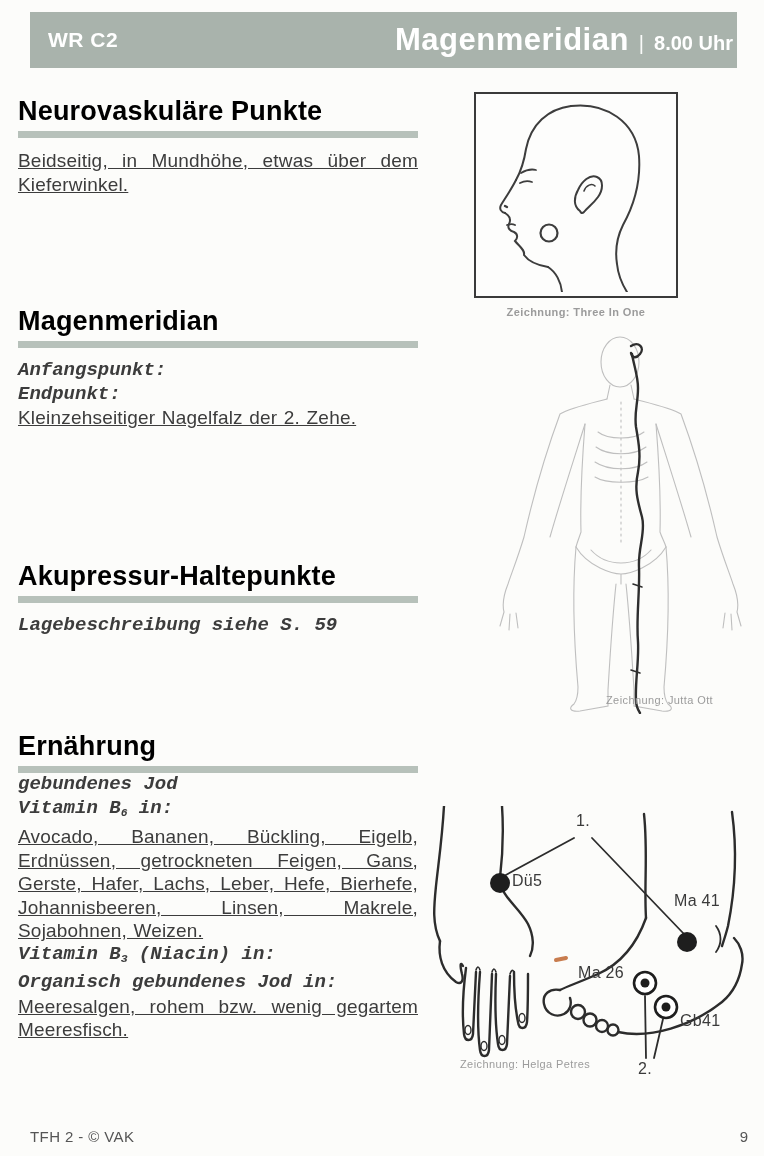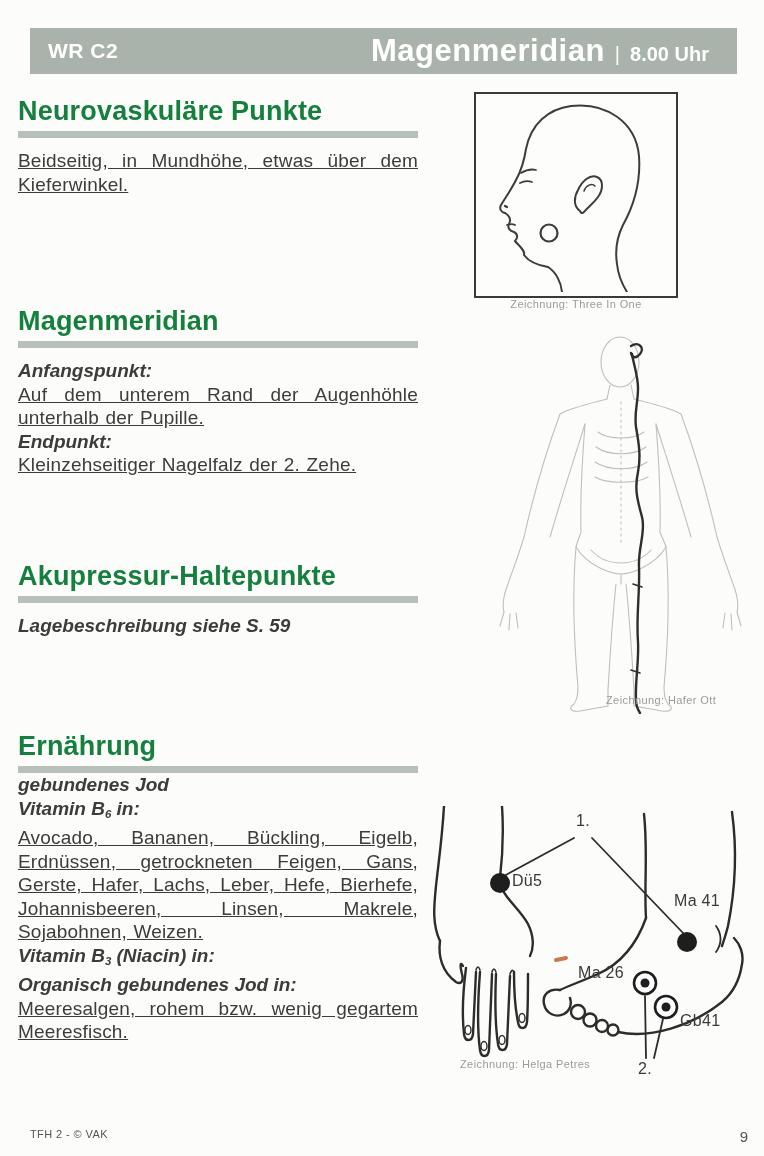--- a/index.html
+++ b/index.html
@@ -7,61 +7,61 @@
     width:764px;height:1156px;position:relative;overflow:hidden;
     background:#fcfcfa;
     font-family:"Liberation Sans","DejaVu Sans",sans-serif;
     color:#3c3c3c;
     -webkit-font-smoothing:antialiased;
   }
   .abs{position:absolute;}
 
   
   .header-bar{
-    left:30px;top:28px;width:707px;height:46px;
+    left:30px;top:12px;width:707px;height:56px;
     background:#a9b3ac;color:#ffffff;
     display:flex;align-items:center;justify-content:space-between;
-    padding:0 28px 0 18px;box-sizing:border-box;
+    padding:0 4px 0 18px;box-sizing:border-box;
   }
   .header-code{font-size:21px;font-weight:700;letter-spacing:.5px;}
   .header-right{display:flex;align-items:baseline;gap:10px;}
   .header-title{font-size:31px;font-weight:700;letter-spacing:.5px;}
   .header-sep{font-size:20px;font-weight:400;opacity:.95;}
   .header-time{font-size:20px;font-weight:700;}
 
   
   .section{left:18px;width:400px;}
-  .h1{font-size:27px;font-weight:700;color:#15803d;line-height:30px;letter-spacing:.2px;margin:0;}
+  .h1{font-size:27px;font-weight:700;color:#000000;line-height:30px;letter-spacing:.2px;margin:0;}
   .rule{height:7px;background:#b7c1ba;margin-top:5px;}
   .body-text{
     font-size:19px;line-height:23.5px;letter-spacing:.2px;word-spacing:1px;
     text-align:justify;margin-top:11px;color:#3c3c3c;text-decoration:underline;
   }
   .bi{font-weight:700;font-style:italic;}
-  .label-line{font-size:19px;line-height:23.5px;margin-top:11px;}
+  .label-line{font-size:19px;line-height:23.5px;margin-top:11px;font-family:Liberation Mono, monospace;}
   .tight{margin-top:0;}
   .sub{font-size:.6em;vertical-align:-.28em;}
   .just-line{text-align:justify;text-align-last:justify;}
 
   
   .fig{position:absolute;}
   .fig svg{display:block;}
   .caption{
     position:absolute;font-size:11px;color:#9b9b9b;letter-spacing:.4px;white-space:nowrap;
   }
   .fig-label{
     position:absolute;font-size:16px;color:#3a3a3a;letter-spacing:.3px;white-space:nowrap;
   }
   .head-box{
     left:474px;top:92px;width:200px;height:202px;
     border:2px solid #3a3a3a;background:#fdfdfc;
   }
 
   
-  .footer-left{left:30px;top:1128px;font-size:11px;color:#555;letter-spacing:.4px;}
+  .footer-left{left:30px;top:1128px;font-size:15px;color:#555;letter-spacing:.4px;}
   .footer-page{right:16px;top:1128px;font-size:15px;color:#555;}
 </style>
 </head>
 <body>
 
 <div class="abs header-bar" style="background: rgb(169, 179, 172);">
   <span class="header-code">WR C2</span>
   <span class="header-right">
     <span class="header-title">Magenmeridian</span>
     <span class="header-sep">|</span>
@@ -72,21 +72,20 @@
 <div class="abs section" style="top:96px;">
   <h1 class="h1">Neurovaskuläre Punkte</h1>
   <div class="rule" style="background: rgb(183, 193, 186);"></div>
   <div class="body-text">Beidseitig, in Mundhöhe, etwas über dem Kieferwinkel.</div>
 </div>
 
 <div class="abs section" style="top:306px;">
   <h1 class="h1">Magenmeridian</h1>
   <div class="rule" style="background: rgb(183, 193, 186);"></div>
   <div class="label-line bi">Anfangspunkt:</div>
-  <div class="body-text tight">Auf dem unterem Rand der Augenhöhle unterhalb der Pupille.</div>
   <div class="label-line bi tight">Endpunkt:</div>
   <div class="body-text tight">Kleinzehseitiger Nagelfalz der 2. Zehe.</div>
 </div>
 
 <div class="abs section" style="top:561px;">
   <h1 class="h1">Akupressur-Haltepunkte</h1>
   <div class="rule" style="background: rgb(183, 193, 186);"></div>
   <div class="label-line bi">Lagebeschreibung siehe S. 59</div>
 </div>
 
@@ -124,21 +123,21 @@
       <path d="M108,97 C110,91 116,89 119,92" stroke-width="1.6"></path>
 
       <path d="M45,79 C50,76 56,75 60,76" stroke-width="1.8"></path>
       <path d="M44,89 C48,87 53,87 56,88" stroke-width="1.8"></path>
       <path d="M29,112 l2,1" stroke-width="2.4"></path>
       <path d="M31,131 C34,130 37,130 39,131" stroke-width="1.8"></path>
 
       <circle cx="73" cy="139" r="8.5" stroke-width="2.2" fill="#fdfdfc"></circle>
     </g>
   </svg>
-  <span class="caption" style="left:50%;transform:translateX(-50%);top:204px;">Zeichnung: Three In One</span>
+  <span class="caption" style="left:50%;transform:translateX(-50%);top:212px;font-weight:bold;">Zeichnung: Three In One</span>
 </div>
 
 <div class="abs fig" style="left:488px;top:332px;width:272px;height:382px;">
   <svg width="272" height="382" viewBox="0 0 272 382">
     <g fill="none" stroke="#bfbfbf" stroke-width="1.1" stroke-linecap="round">
       <ellipse cx="132" cy="30" rx="19" ry="25"></ellipse>
       <path d="M122,53 L119,67 M143,53 L146,67"></path>
       <path d="M119,67 C100,72 82,76 72,82 C58,120 45,165 36,205 C30,225 24,240 20,252 C16,262 14,272 16,280 M16,280 l-4,14 M22,282 l-1,16 M28,281 l2,15"></path>
       <path d="M146,67 C165,72 183,76 193,82 C207,120 220,165 229,205 C235,225 241,240 245,252 C249,262 251,272 249,280 M249,280 l4,14 M243,282 l1,16 M237,281 l-2,15"></path>
       <path d="M97,92 C94,130 92,165 93,200 C91,206 89,211 88,215"></path>
@@ -149,21 +148,21 @@
       <path d="M88,215 C100,235 125,242 133,242 C141,242 166,235 178,215 M133,242 L133,252 M103,218 C112,228 122,231 133,231 M163,218 C154,228 144,231 133,231"></path>
       <path d="M88,215 C84,260 86,310 90,355 C90,362 89,368 86,372 M128,252 C124,290 122,325 120,358 M86,372 C80,376 82,380 92,379 L120,374 L120,358"></path>
       <path d="M178,215 C182,260 180,310 176,355 C176,362 177,368 180,372 M138,252 C142,290 144,325 146,358 M180,372 C186,376 184,380 174,379 L146,374 L146,358"></path>
     </g>
     <g fill="none" stroke="#2e2e2e" stroke-width="2.4" stroke-linecap="round">
       <path d="M143,14 C151,9 157,16 152,22 C148,27 144,26 143,21"></path>
       <path d="M144,22 C146,34 150,44 150,56 C150,72 146,80 148,95 C151,112 153,125 150,140 C146,158 150,170 154,185 C158,200 150,215 151,235 C152,260 148,285 150,310 C151,330 147,350 148,368 C148,374 150,378 152,381"></path>
       <path d="M145,252 l9,3 M143,338 l9,3" stroke-width="1.6"></path>
     </g>
   </svg>
-  <span class="caption" style="left:118px;top:362px;">Zeichnung: Hafer Ott</span>
+  <span class="caption" style="left:118px;top:362px;">Zeichnung: Jutta Ott</span>
 </div>
 
 <div class="abs fig" style="left:430px;top:806px;width:334px;height:290px;">
   <svg width="334" height="290" viewBox="0 0 334 290">
     <g fill="none" stroke="#2c2c2c" stroke-width="2.4" stroke-linecap="round">
 
       <path d="M14,0 C12,35 8,60 6,80 C4,100 2,118 10,135"></path>
       <path d="M72,0 C74,30 72,55 70,72 C70,90 88,100 98,118 C104,130 104,142 100,150"></path>
 
       <path d="M10,135 C8,150 12,166 26,176 C31,179 34,175 32,168 C30,160 30,155 33,160"></path>

